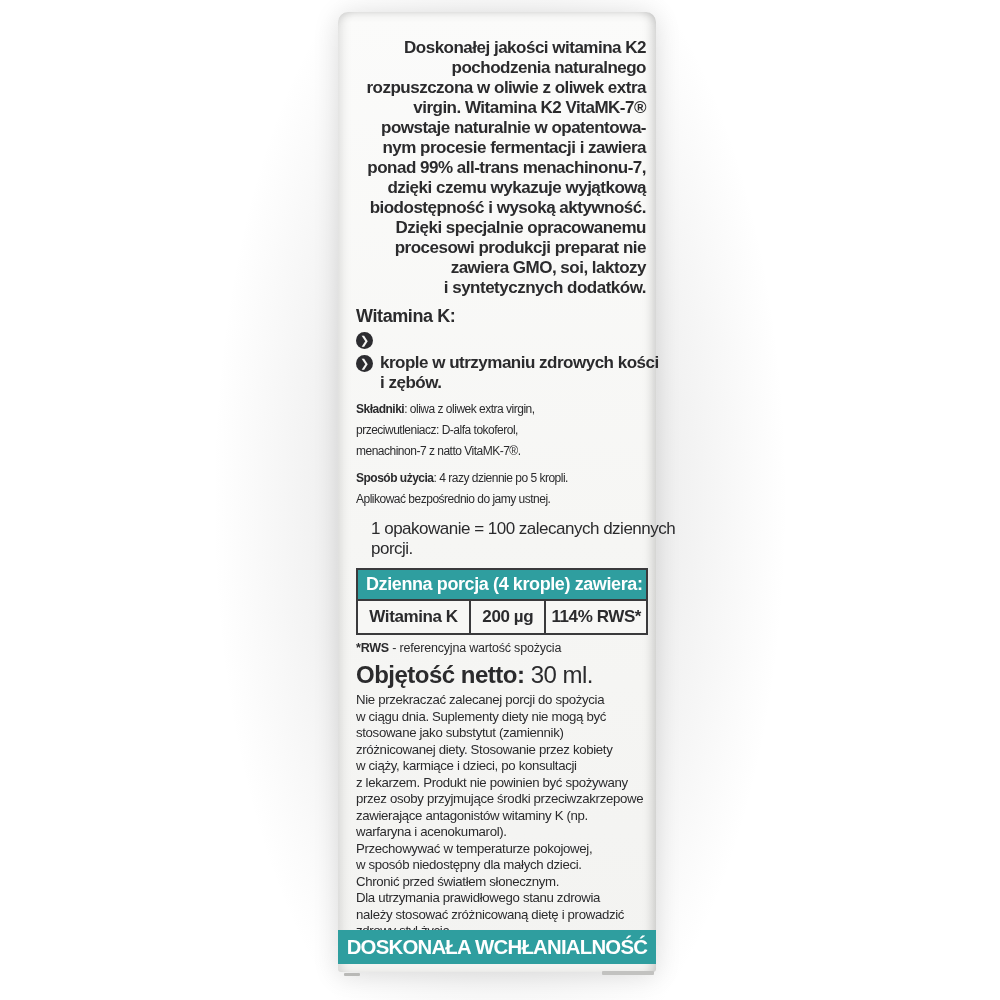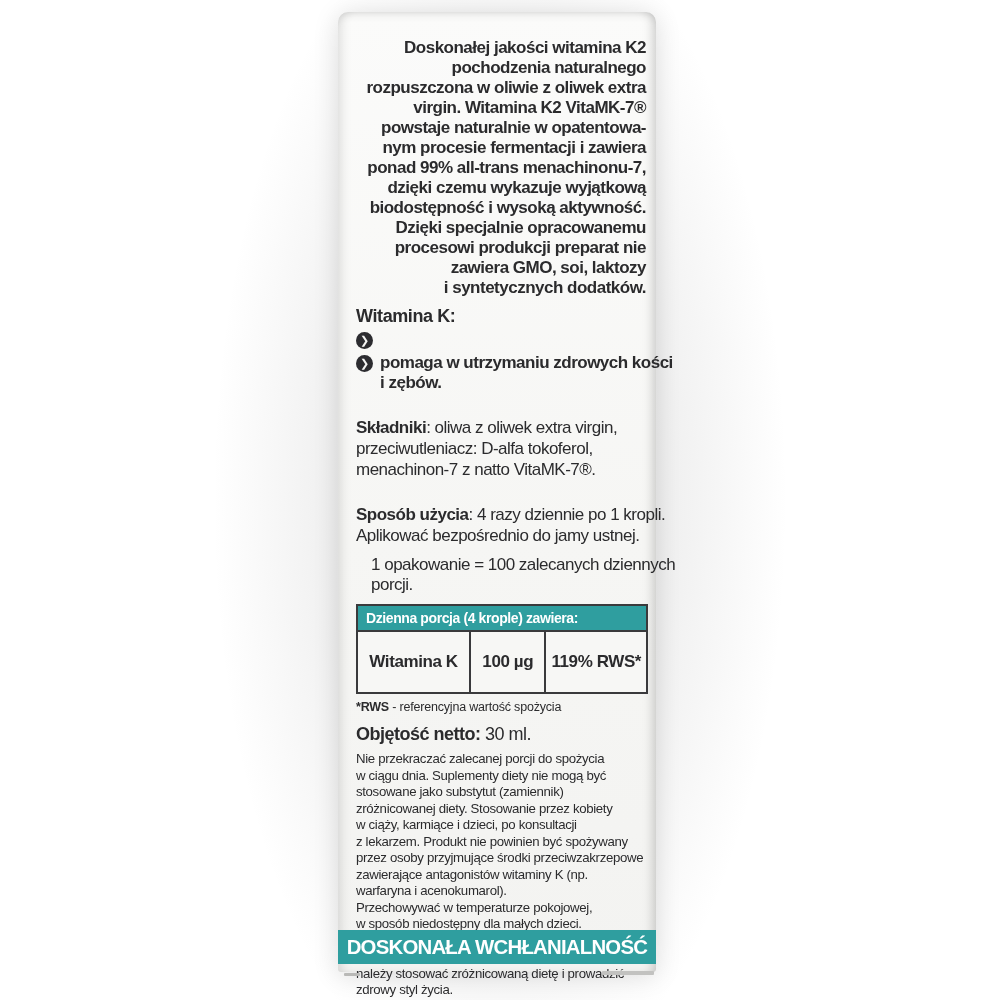--- a/index.html
+++ b/index.html
@@ -37,39 +37,39 @@
     letter-spacing:-0.4px;
   }
   .bullet{display:flex;align-items:flex-start;margin:3px 0 4px 0;}
   .bicon{
     flex:0 0 auto;width:17px;height:17px;margin:2px 7px 0 0;
     background:#2c2c30;border-radius:50%;
     color:#f6f6f4;font-size:11px;font-weight:700;line-height:17px;
     text-align:center;
   }
   .btext{font-weight:700;font-size:17px;line-height:20px;letter-spacing:-0.5px;}
-  .mixed{margin:24px 0 0 0;font-size:17px;line-height:21px;letter-spacing:-0.5px;}
+  .mixed{margin:6px 0 0 0;font-size:12px;line-height:21px;letter-spacing:-0.5px;}
   .mixed .lab{font-weight:700;}
   .note{margin:9px 0 0 15px;font-size:17px;line-height:20px;letter-spacing:-0.5px;}
   table.dose{
     margin-top:9px;width:292px;border-collapse:collapse;
     border:2px solid #3a3a3c;
   }
   table.dose th{
-    background:#2f9e9f;color:#ffffff;font-weight:700;font-size:14px;
+    background:#2f9e9f;color:#ffffff;font-weight:700;font-size:18px;
     letter-spacing:-0.4px;text-align:left;padding:4px 0 4px 8px;
   }
   table.dose td{
     border:2px solid #3a3a3c;font-weight:700;font-size:17px;
-    letter-spacing:-0.4px;text-align:center;padding:20px 2px;
+    letter-spacing:-0.4px;text-align:center;padding:6px 2px;
     background:#f7f7f5;
   }
   .footnote{margin:6px 0 0 0;font-size:12.5px;letter-spacing:-0.2px;}
   .footnote .lab{font-weight:700;}
-  .netto{margin:9px 0 0 0;font-size:18px;line-height:22px;letter-spacing:-0.5px;}
+  .netto{margin:9px 0 0 0;font-size:24px;line-height:22px;letter-spacing:-0.5px;}
   .netto .lab{font-weight:700;}
   .legal{
     margin:6px 0 0 0;font-size:13.5px;line-height:16.5px;
     letter-spacing:-0.35px;transform:scaleX(0.98);transform-origin:0 0;
   }
   .banner{
     position:absolute;left:0;bottom:8px;width:100%;height:34px;
     background:#2f9e9f;display:flex;align-items:center;justify-content:center;
   }
   .banner span{
@@ -103,45 +103,45 @@
 zawiera GMO, soi, laktozy
 i syntetycznych dodatków.</p>
 
       <h3 class="vit-head">Witamina K:</h3>
 
       <div class="bullet">
         <span class="bicon">❯</span>
       </div>
       <div class="bullet">
         <span class="bicon">❯</span>
-        <span class="btext pre">pomaga w utrzymaniu zdrowych kości
+        <span class="btext pre">krople w utrzymaniu zdrowych kości
 i zębów.</span>
       </div>
 
       <p class="mixed pre"><span class="lab">Składniki</span><span>: oliwa z oliwek extra virgin,
 przeciwutleniacz: D-alfa tokoferol,
 menachinon-7 z natto VitaMK-7®.</span></p>
 
-      <p class="mixed pre"><span class="lab">Sposób użycia</span><span>: 4 razy dziennie po 1 kropli.
+      <p class="mixed pre"><span class="lab">Sposób użycia</span><span>: 4 razy dziennie po 5 kropli.
 Aplikować bezpośrednio do jamy ustnej.</span></p>
 
       <p class="note pre">1 opakowanie = 100 zalecanych dziennych
 porcji.</p>
 
       <table class="dose">
         <thead>
           <tr>
             <th colspan="3">Dzienna porcja (4 krople) zawiera:</th>
           </tr>
         </thead>
         <tbody>
           <tr>
             <td style="width:39%">Witamina K</td>
-            <td style="width:26%">100 µg</td>
-            <td style="width:35%">119% RWS*</td>
+            <td style="width:26%">200 µg</td>
+            <td style="width:35%">114% RWS*</td>
           </tr>
         </tbody>
       </table>
 
       <p class="footnote"><span class="lab">*RWS</span><span> - referencyjna wartość spożycia</span></p>
 
       <p class="netto"><span class="lab">Objętość netto:</span><span> 30 ml.</span></p>
 
       <p class="legal pre">Nie przekraczać zalecanej porcji do spożycia
 w ciągu dnia. Suplementy diety nie mogą być

